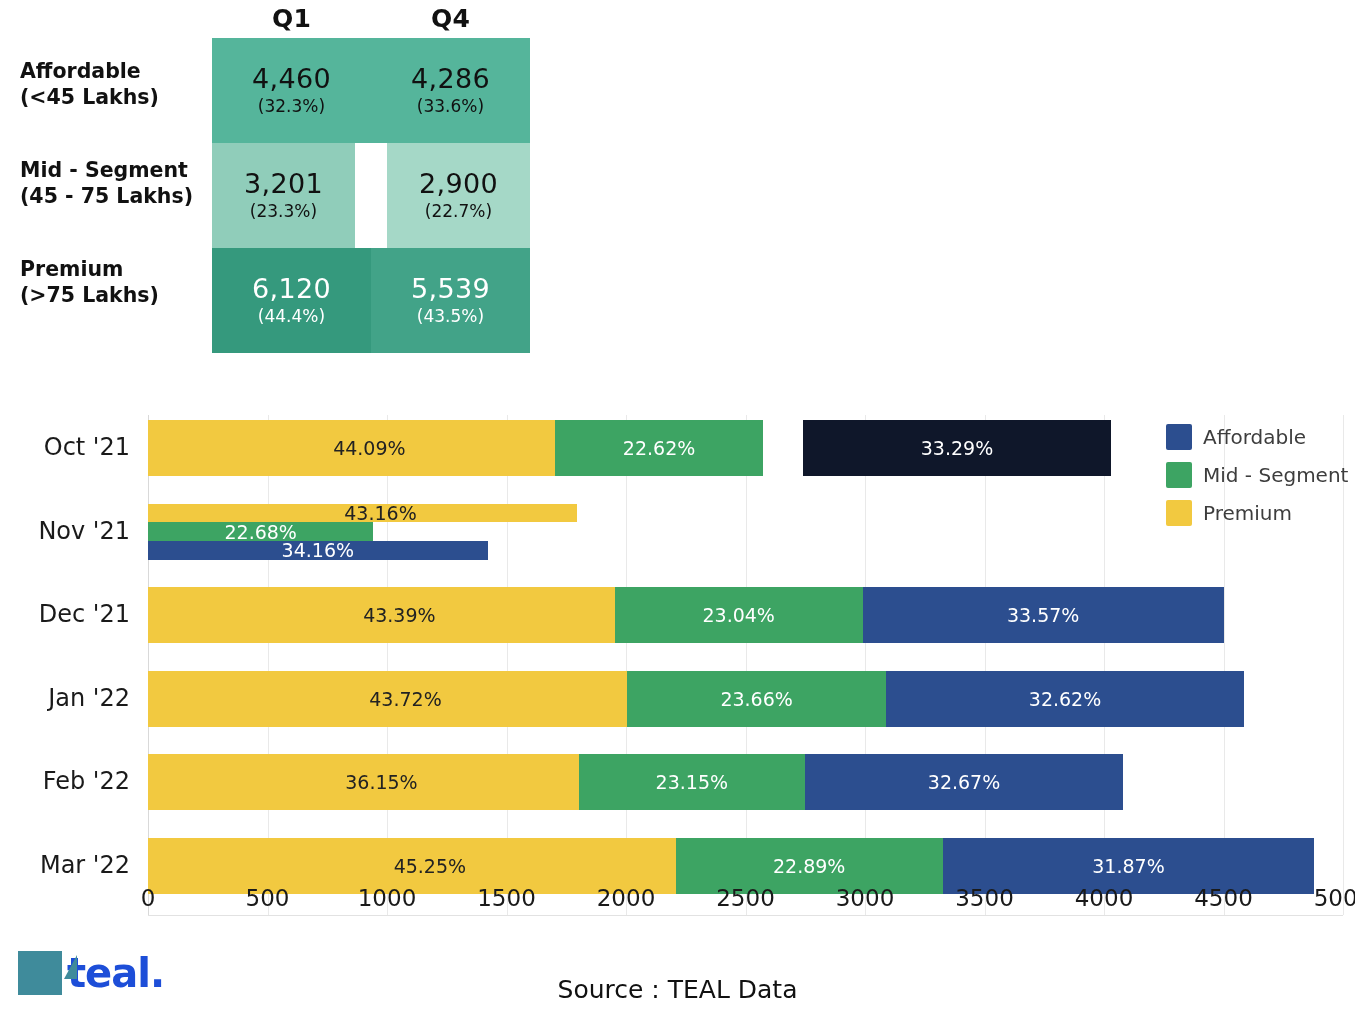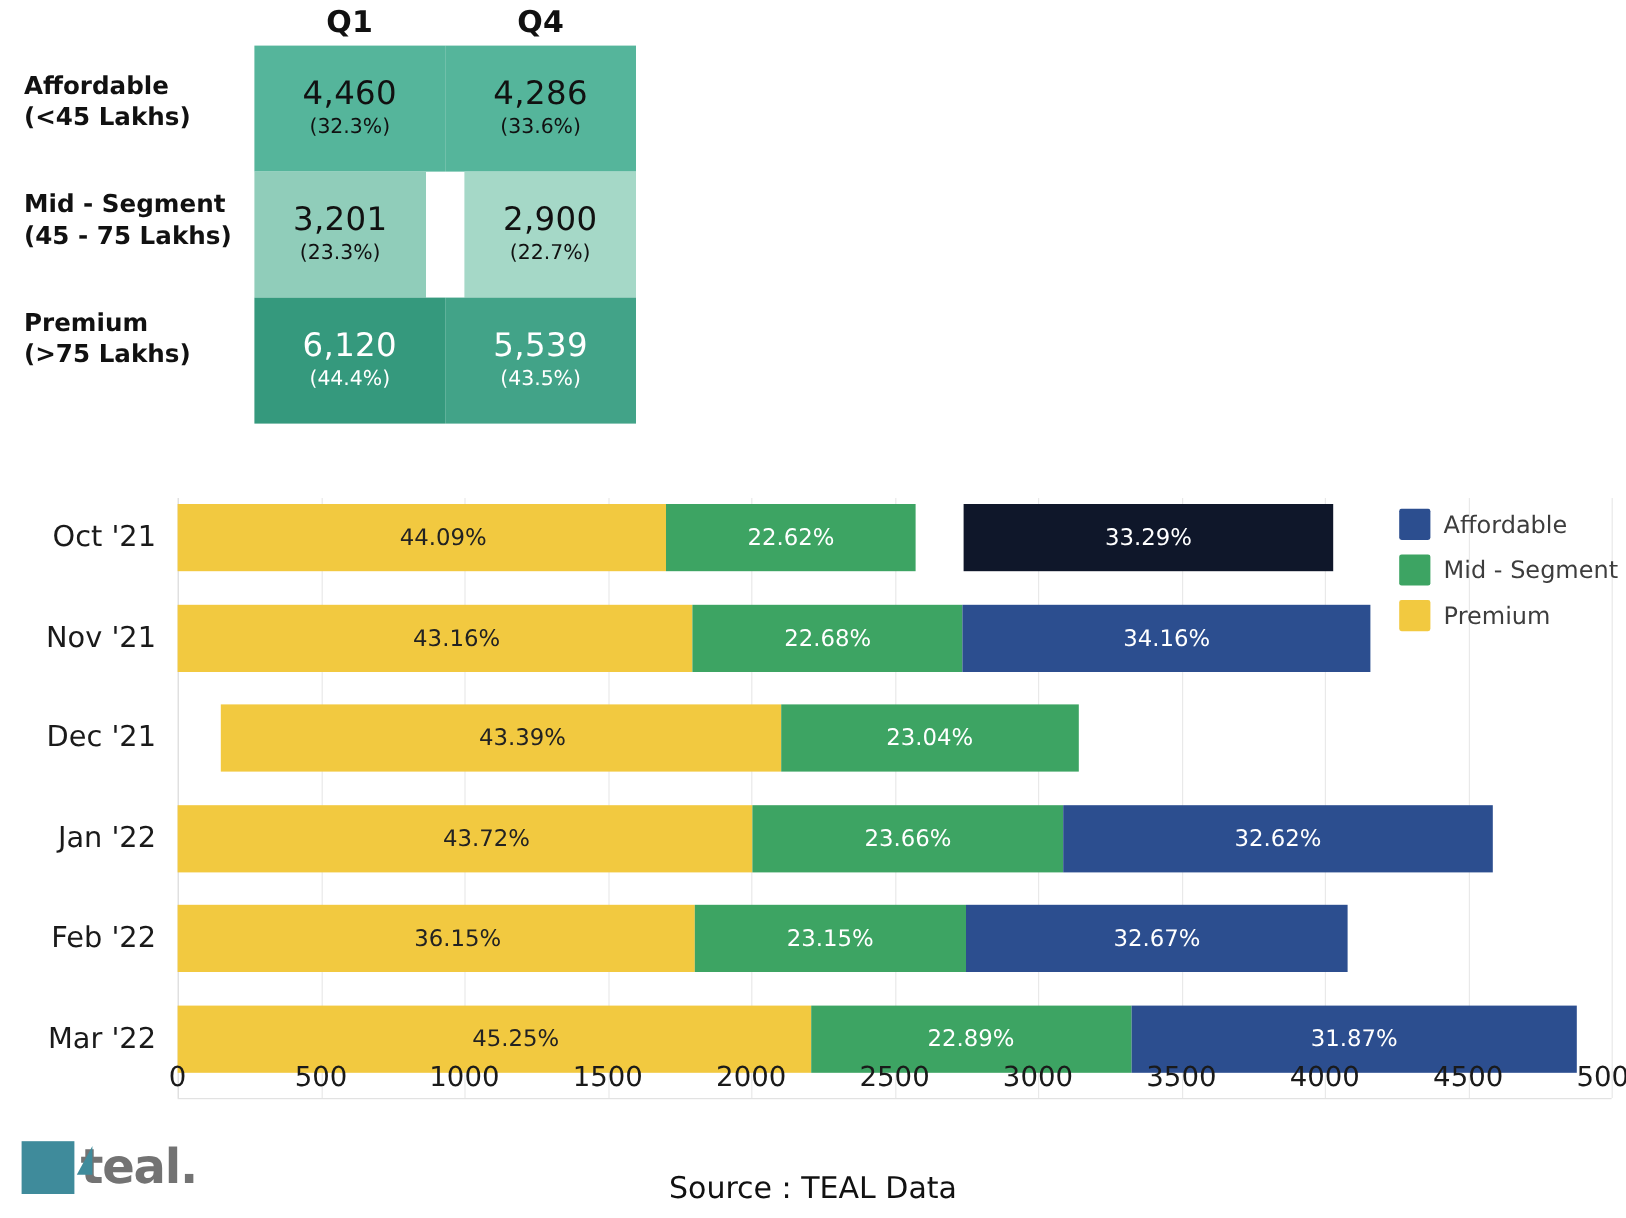--- a/index.html
+++ b/index.html
@@ -89,21 +89,21 @@
   
   #source-note{
     position:absolute;left:0;top:975px;width:1355px;text-align:center;
     font-size:25px;color:#111;
   }
   #teal-logo{
     position:absolute;left:18px;top:950px;display:flex;align-items:center;
   }
   #teal-logo .logo-square{width:44px;height:44px;background:#3f8b9b;}
   #teal-logo .logo-word{
-    font-size:40px;font-weight:bold;color:#737373;margin-left:-6px;
+    font-size:40px;font-weight:bold;color:#1d4ed8;margin-left:-6px;
     letter-spacing:-1px;font-family:"DejaVu Sans","Liberation Sans",sans-serif;
   }
   #teal-logo .logo-slash{
     width:0;height:0;margin-left:2px;margin-right:-4px;
     border-left:13px solid transparent;border-bottom:24px solid #3f8b9b;
     transform:translateY(-6px);
   }
 </style>
 </head>
 <body>
@@ -173,28 +173,29 @@
       <div class="gridline" style="left: 717px;"></div>
       <div class="gridline" style="left: 836.5px;"></div>
       <div class="gridline" style="left: 956px;"></div>
       <div class="gridline" style="left: 1075.5px;"></div>
       <div class="gridline" style="left: 1195px;"></div>
       <div class="bar-row" style="top: 5px;">
         <div class="seg seg-premium" style="width: 406.778px; background: rgb(242, 201, 64); color: rgb(34, 34, 34);">44.09%</div>
         <div class="seg seg-mid" style="width: 208.647px; background: rgb(61, 164, 99); color: rgb(255, 255, 255);">22.62%</div>
         <div class="seg seg-affordable" style="width: 307.115px; background: #0f172a; color: rgb(255, 255, 255); margin-left: 40px;">33.29%</div>
       </div>
-      <div class="bar-row" style="top: 88.5px;">
+      <div class="bar-row" style="top: 88.5px; flex-direction: column;">
         <div class="seg seg-premium" style="width: 429.005px; background: rgb(242, 201, 64); color: rgb(34, 34, 34);">43.16%</div>
         <div class="seg seg-mid" style="width: 225.377px; background: rgb(61, 164, 99); color: rgb(255, 255, 255);">22.68%</div>
         <div class="seg seg-affordable" style="width: 339.619px; background: rgb(44, 78, 143); color: rgb(255, 255, 255);">34.16%</div>
       </div>
-      <div class="bar-row" style="top: 172px; margin-left: 36px;">
+      <div class="bar-row" style="top: 172px;">
         <div class="seg seg-premium" style="width: 466.767px; background: rgb(242, 201, 64); color: rgb(34, 34, 34);">43.39%</div>
         <div class="seg seg-mid" style="width: 247.843px; background: rgb(61, 164, 99); color: rgb(255, 255, 255);">23.04%</div>
+        <div class="seg seg-affordable" style="width: 361.129px; background: rgb(44, 78, 143); color: rgb(255, 255, 255);">33.57%</div>
       </div>
       <div class="bar-row" style="top: 255.5px;">
         <div class="seg seg-premium" style="width: 478.956px; background: rgb(242, 201, 64); color: rgb(34, 34, 34);">43.72%</div>
         <div class="seg seg-mid" style="width: 259.315px; background: rgb(61, 164, 99); color: rgb(255, 255, 255);">23.66%</div>
         <div class="seg seg-affordable" style="width: 357.544px; background: rgb(44, 78, 143); color: rgb(255, 255, 255);">32.62%</div>
       </div>
       <div class="bar-row" style="top: 339px;">
         <div class="seg seg-premium" style="width: 430.917px; background: rgb(242, 201, 64); color: rgb(34, 34, 34);">36.15%</div>
         <div class="seg seg-mid" style="width: 225.855px; background: rgb(61, 164, 99); color: rgb(255, 255, 255);">23.15%</div>
         <div class="seg seg-affordable" style="width: 318.587px; background: rgb(44, 78, 143); color: rgb(255, 255, 255);">32.67%</div>

